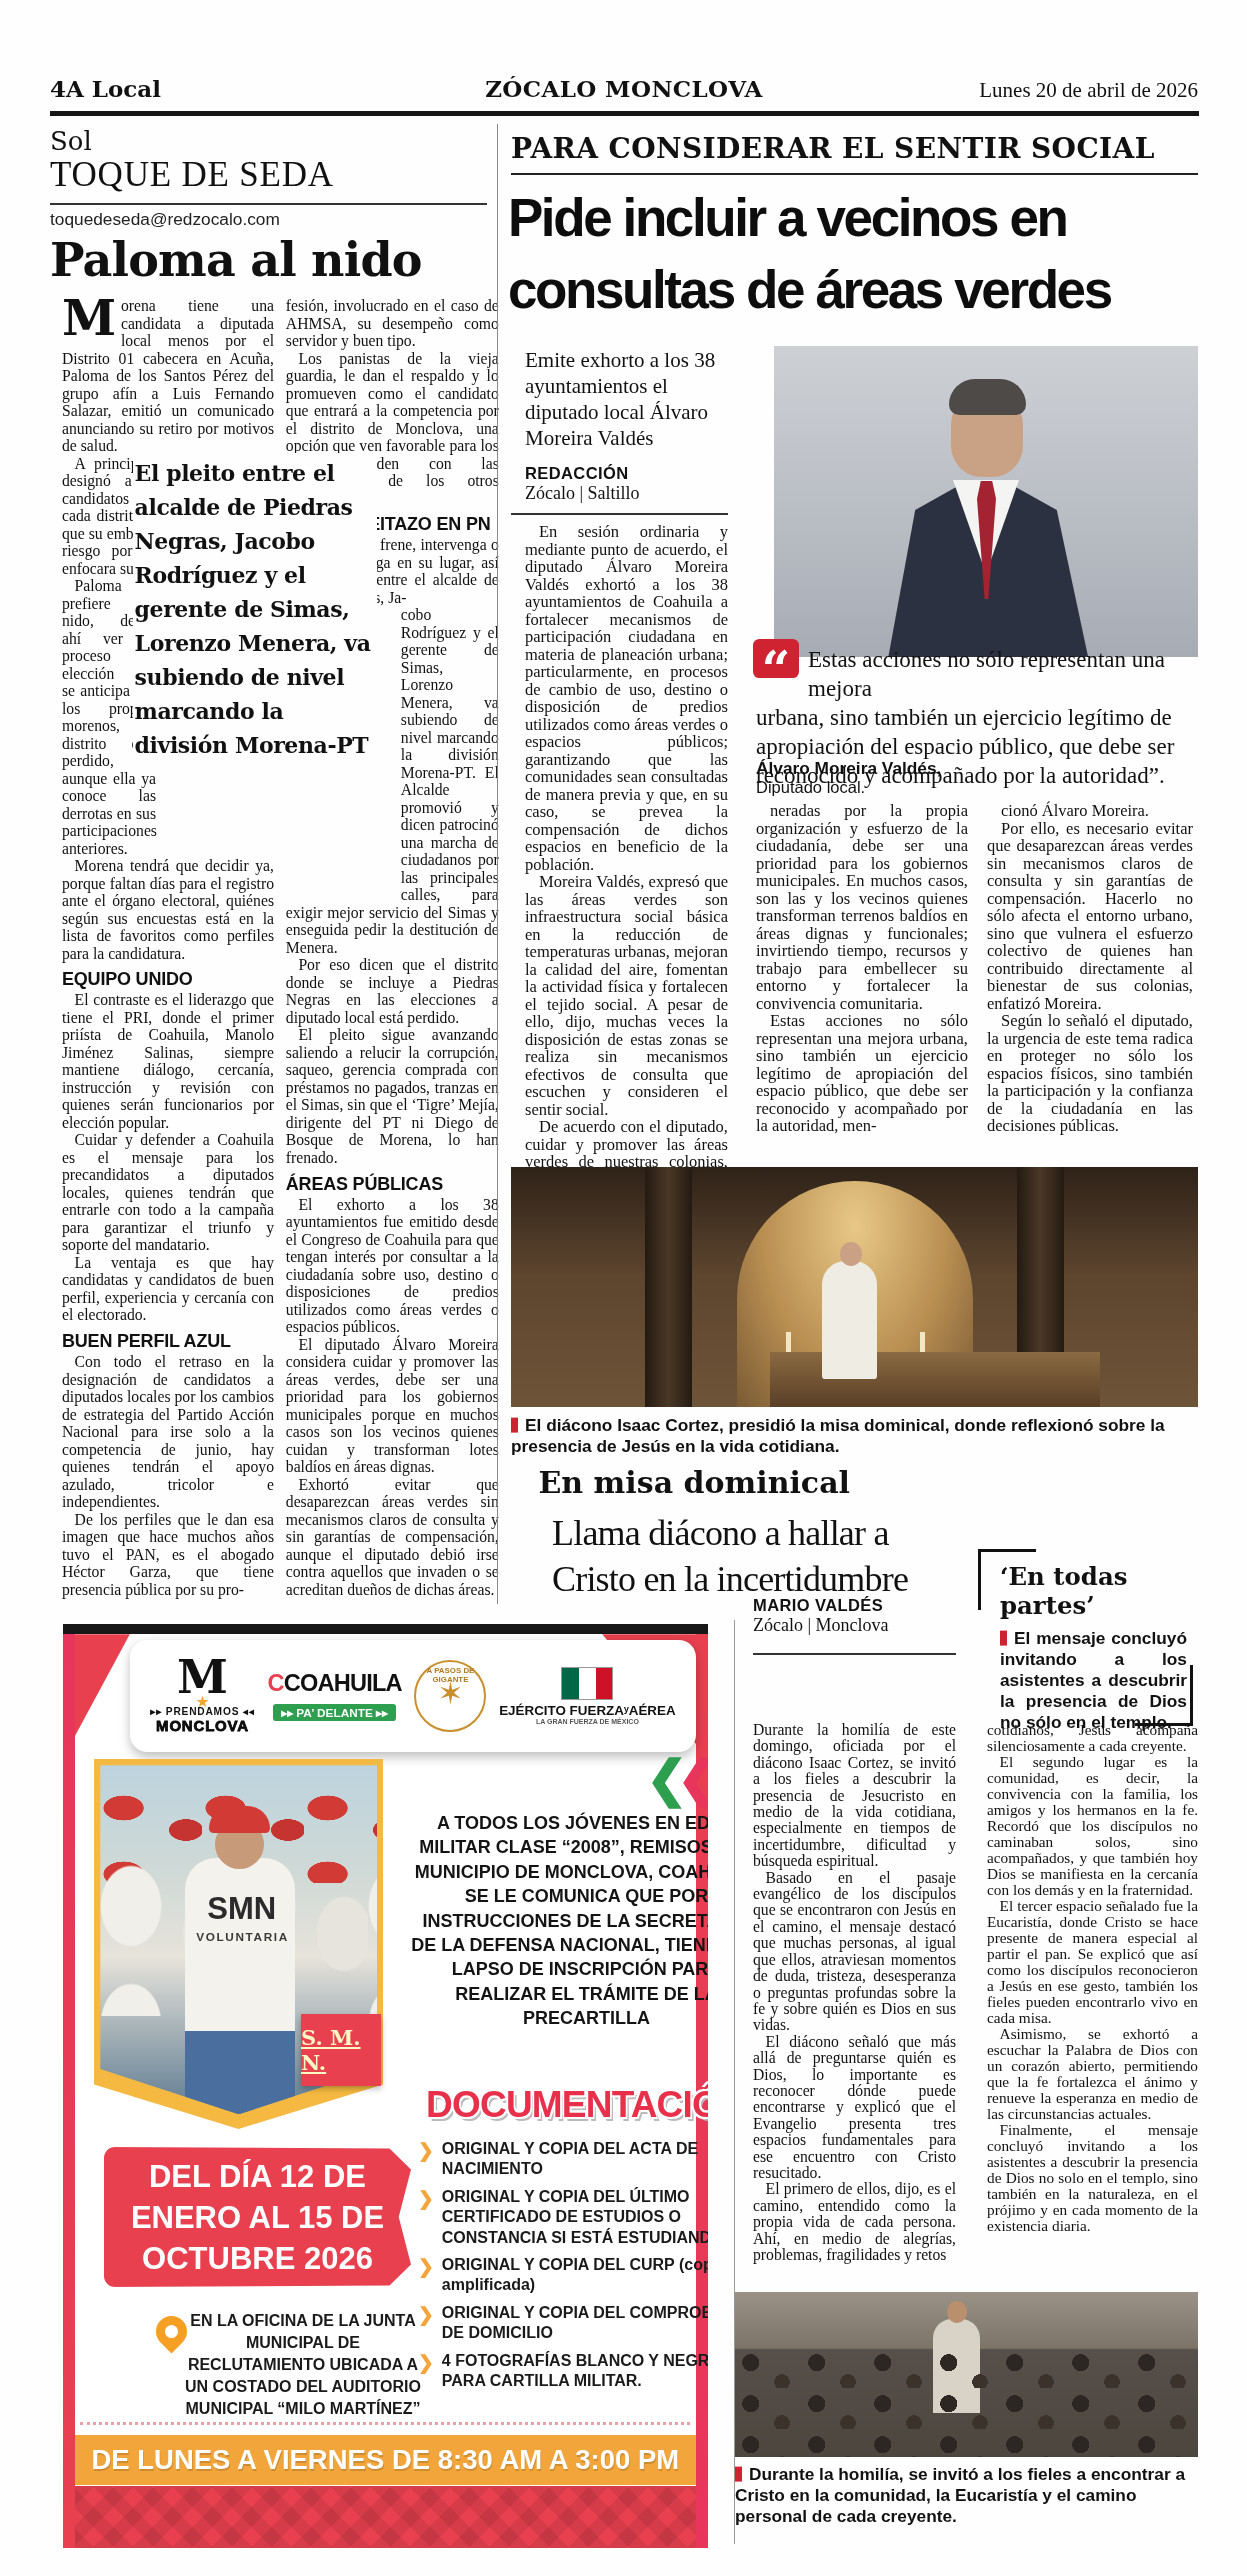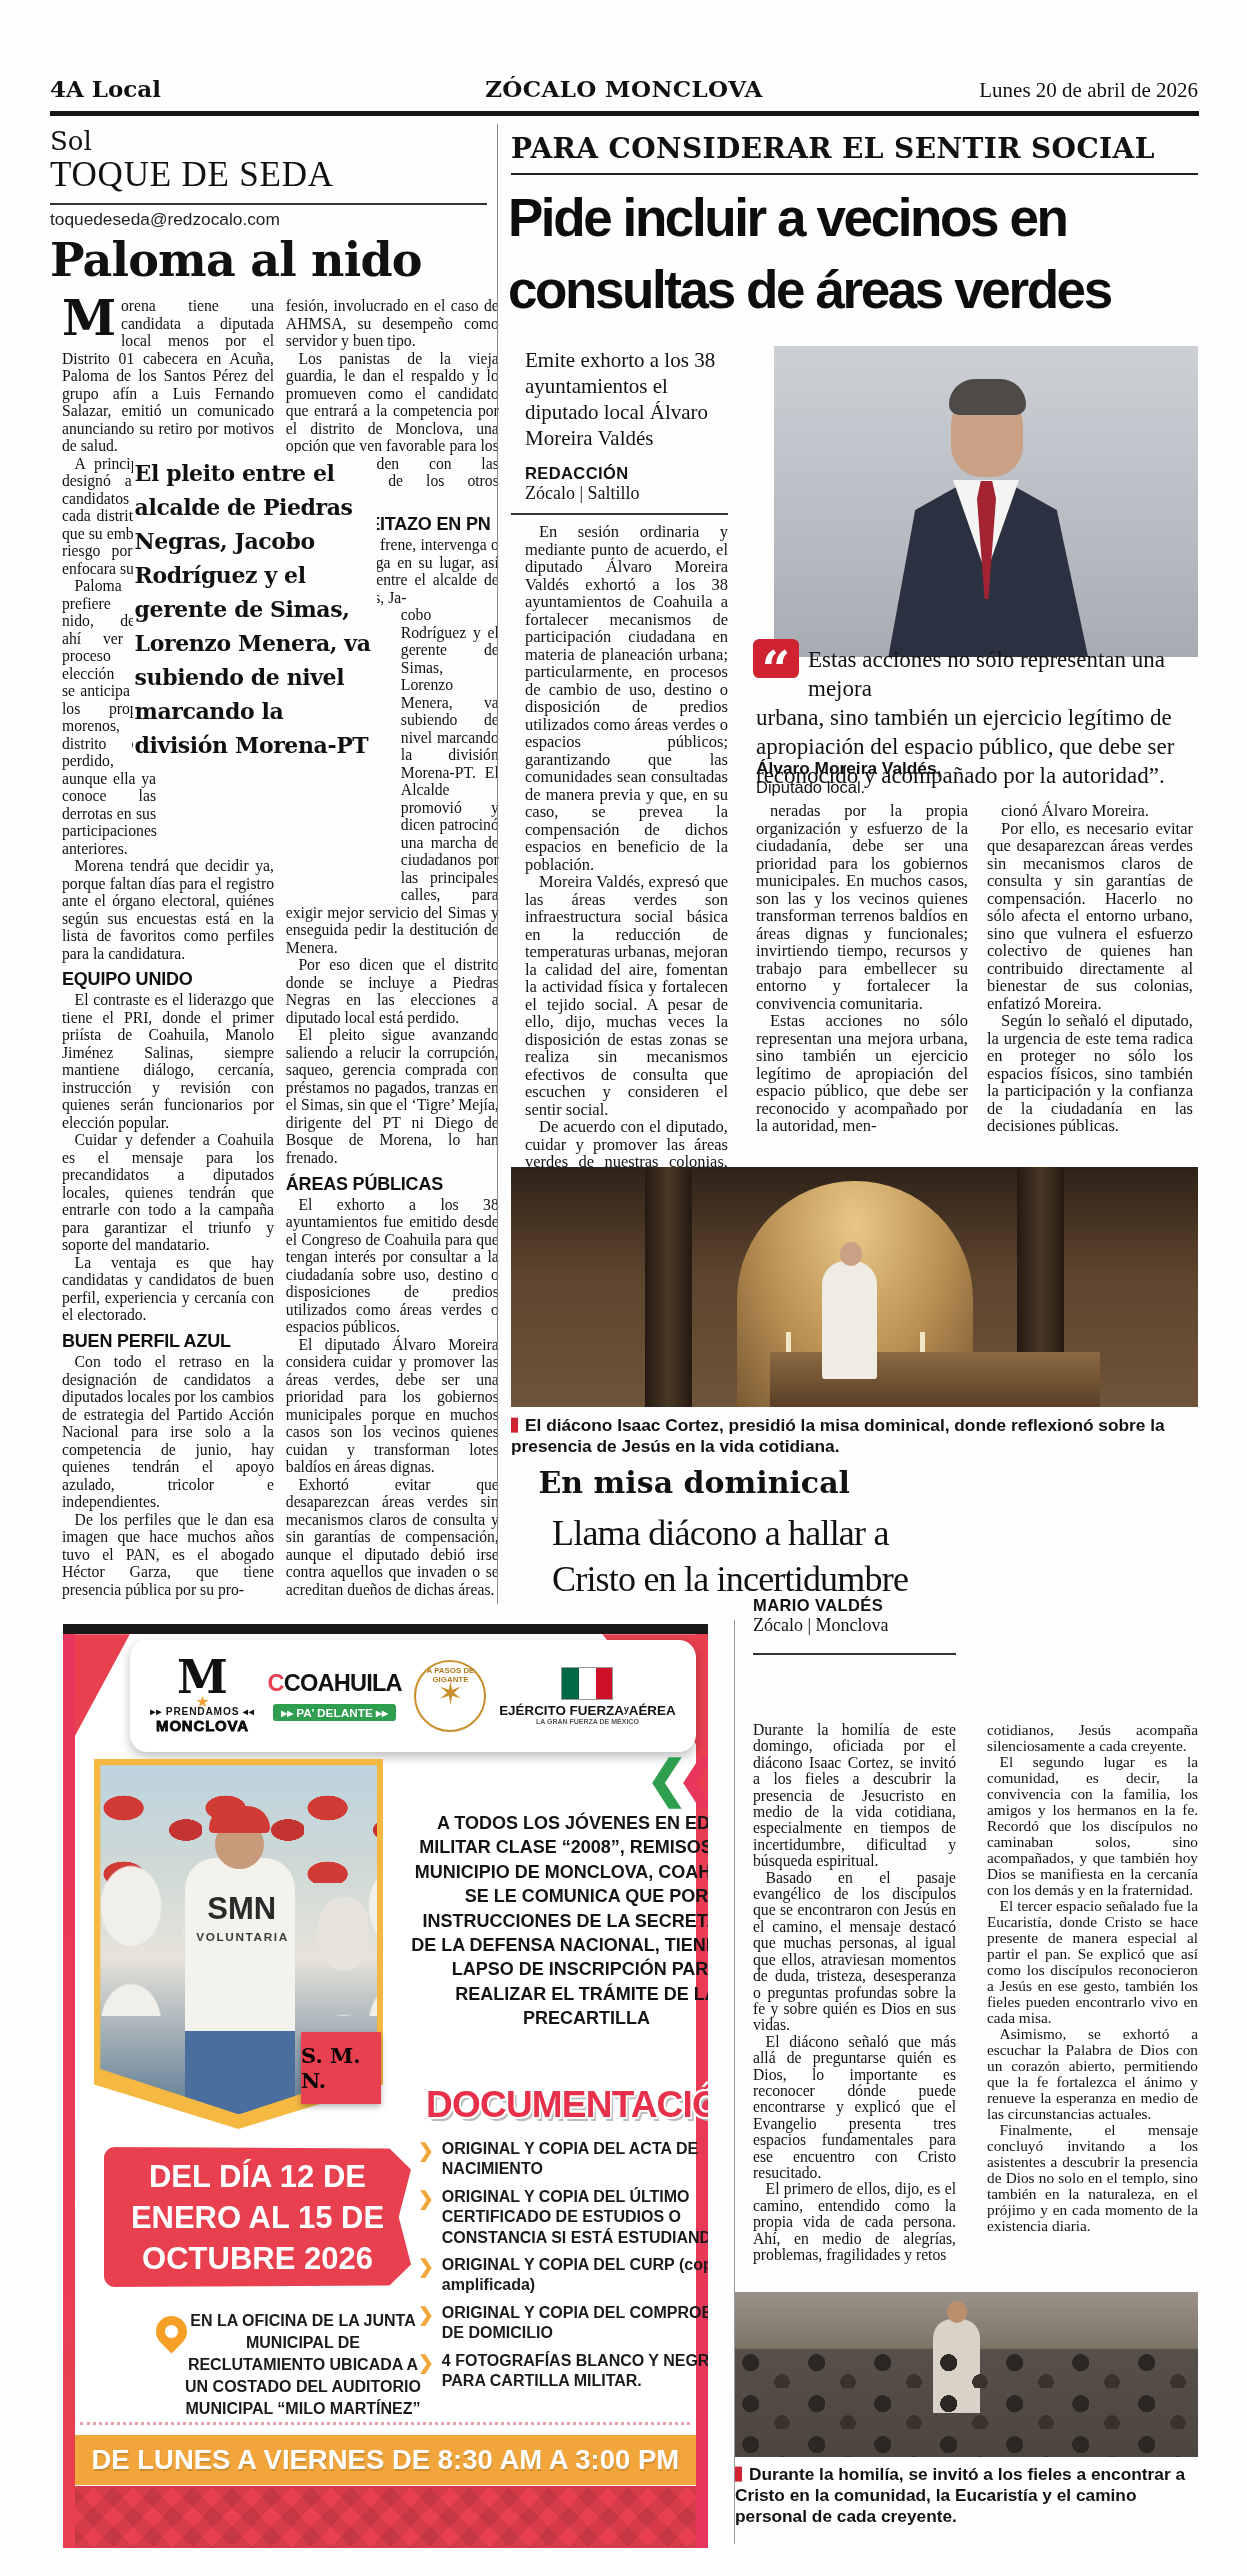--- a/index.html
+++ b/index.html
@@ -131,22 +131,22 @@
            background-size:102px 66px;}
   .rec-shirts{position:absolute;left:0;top:94px;width:277px;height:157px;
            background:radial-gradient(ellipse 31px 41px at 31px 47px,#f1efe9 95%,transparent),radial-gradient(ellipse 28px 38px at 110px 75px,#e6e4dc 95%,transparent);
            background-size:134px 118px;}
   .rec-main{position:absolute;left:85px;top:93px;width:110px;height:173px;background:#f4f2ec;border-radius:31px 31px 0 0;}
   .rec-head{position:absolute;left:115px;top:55px;width:49px;height:49px;background:#c79a79;border-radius:50%;}
   .rec-cap{position:absolute;left:109px;top:41px;width:61px;height:27px;background:#d23b35;border-radius:31px 31px 6.3px 6.3px;}
   .rec-smn{position:absolute;left:102px;top:126px;width:79px;text-align:center;font-family:"Liberation Sans",sans-serif;font-weight:bold;font-size:31px;color:#2b2b2b;}
   .rec-vol{position:absolute;left:96px;top:165px;width:91px;text-align:center;font-family:"Liberation Sans",sans-serif;font-weight:bold;font-size:11.8px;letter-spacing:1.6px;color:#3a3a3a;}
   .rec-jeans{position:absolute;left:85px;top:266px;width:110px;height:90px;background:#4a6f9e;}
-  .smn-badge{position:absolute;left:238px;top:408px;width:80px;height:72px;background:#e8404f;display:flex;align-items:center;justify-content:center;
-             font-family:"DejaVu Serif",serif;font-weight:bold;color:#000000;font-size:21px;box-shadow:0 3.1px 6.3px rgba(0,0,0,.3);}
+  .smn-badge{position:absolute;left:238px;top:390px;width:80px;height:72px;background:#e8404f;display:flex;align-items:center;justify-content:center;
+             font-family:"DejaVu Serif",serif;font-weight:bold;color:#fef9c3;font-size:21px;box-shadow:0 3.1px 6.3px rgba(0,0,0,.3);text-decoration:underline;}
   .chevrons{position:absolute;left:583px;top:132px;font-family:"Liberation Sans",sans-serif;font-weight:bold;font-size:50px;line-height:47px;}
   .chev-g{color:#2e9e4f;}
   .chev-r{color:#e8355c;margin-left:-11px;}
   .announce{position:absolute;left:346px;top:187px;width:355px;text-align:center;
             font-family:"Liberation Sans",sans-serif;font-weight:bold;font-size:18px;line-height:24.4px;color:#141414;}
   .doc-title{position:absolute;left:338px;top:460px;width:370px;text-align:center;font-family:"Liberation Sans",sans-serif;
              font-weight:bold;font-size:37px;letter-spacing:-0.8px;color:#e8304a;
              text-shadow:-1.6px -1.6px 0 #fff,1.6px -1.6px 0 #fff,-1.6px 1.6px 0 #fff,1.6px 1.6px 0 #fff,3.1px 3.9px 0 #bbb;}
   .reqs{position:absolute;left:355px;top:515px;width:348px;}
   .req{display:flex;margin-bottom:7px;}
@@ -277,20 +277,28 @@
     </div>
 
     <div class="abs kicker2">En misa dominical</div>
     <div class="abs headline2">Llama diácono a hallar a Cristo en la incertidumbre</div>
     <div class="abs byline2">
       <div class="byline-name">MARIO VALDÉS</div>
       <div class="byline-loc">Zócalo | Monclova</div>
     </div>
     <div class="abs by-rule2"></div>
 
+    <div class="abs sidebox">
+      <div class="corner-tl"></div>
+      <div class="corner-br"></div>
+      <div class="sidebox-title">‘En todas partes’</div>
+      <div class="sidebox-text">
+        <span class="redbar"></span><span>El mensaje concluyó invitando a los asistentes a descubrir la presencia de Dios no sólo en el templo.</span>
+      </div>
+    </div>
 
     <div class="abs a2col a2-col1">
         <p class="para cont">Durante la homilía de este domingo, oficiada por el diácono Isaac Cortez, se invitó a los fieles a descubrir la presencia de Jesucristo en medio de la vida cotidiana, especialmente en tiempos de incertidumbre, dificultad y búsqueda espiritual.</p>
         <p class="para">Basado en el pasaje evangélico de los discípulos que se encontraron con Jesús en el camino, el mensaje destacó que muchas personas, al igual que ellos, atraviesan momentos de duda, tristeza, desesperanza o preguntas profundas sobre la fe y sobre quién es Dios en sus vidas.</p>
         <p class="para">El diácono señaló que más allá de preguntarse quién es Dios, lo importante es reconocer dónde puede encontrarse y explicó que el Evangelio presenta tres espacios fundamentales para ese encuentro con Cristo resucitado.</p>
         <p class="para">El primero de ellos, dijo, es el camino, entendido como la propia vida de cada persona. Ahí, en medio de alegrías, problemas, fragilidades y retos</p>
       </div>
     <div class="abs a2col a2-col2">
         <p class="para cont">cotidianos, Jesús acompaña silenciosamente a cada creyente.</p>
         <p class="para">El segundo lugar es la comunidad, es decir, la convivencia con la familia, los amigos y los hermanos en la fe. Recordó que los discípulos no caminaban solos, sino acompañados, y que también hoy Dios se manifiesta en la cercanía con los demás y en la fraternidad.</p>

